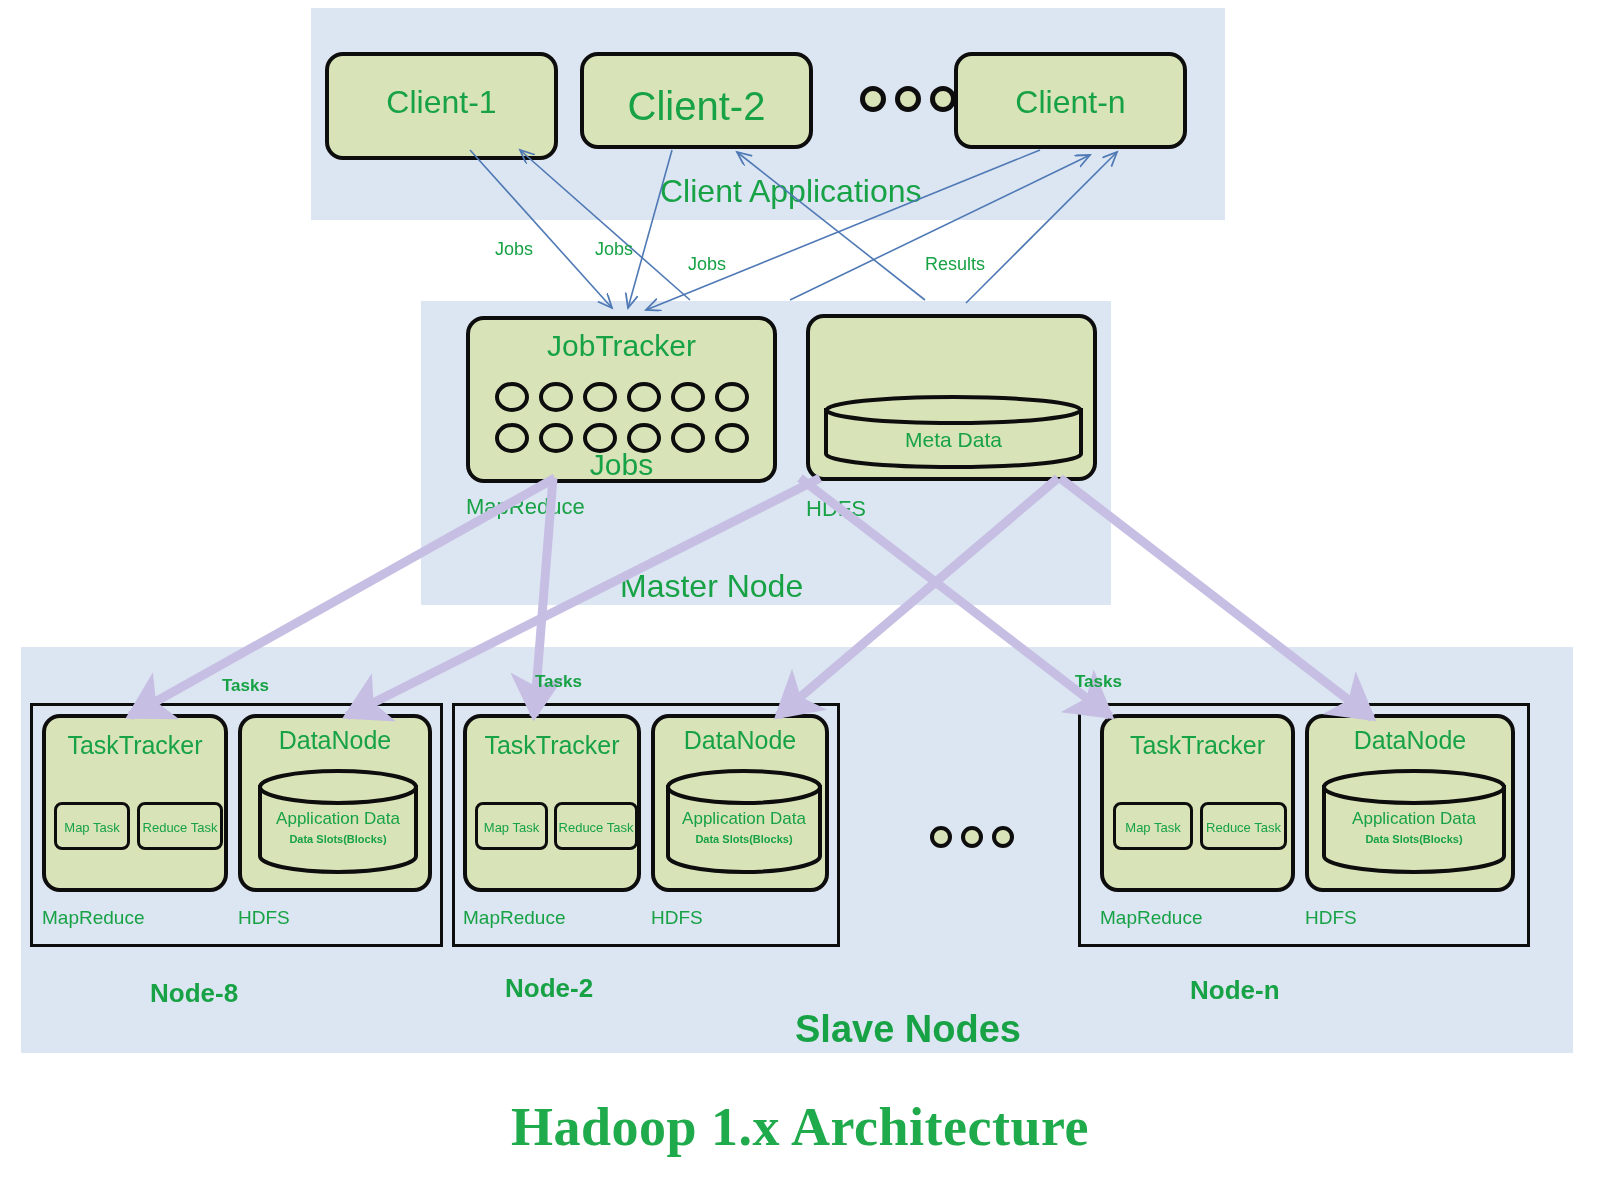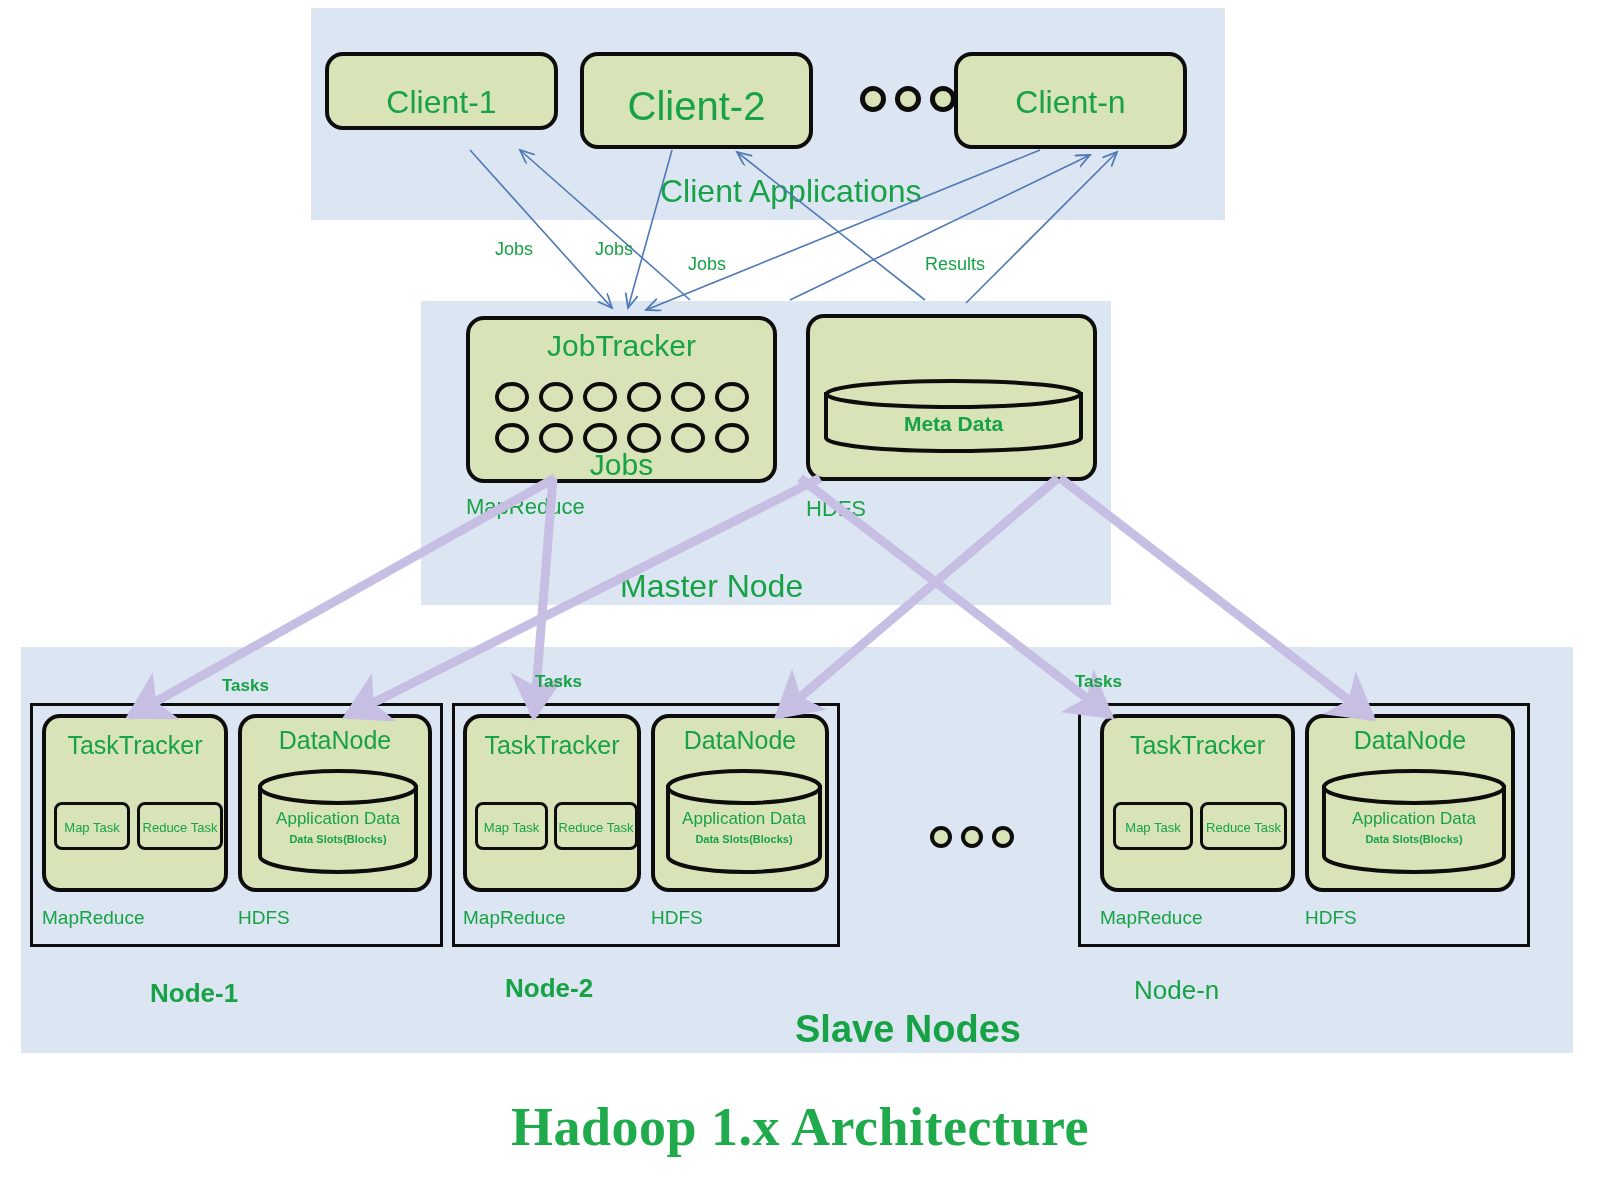--- a/index.html
+++ b/index.html
@@ -106,21 +106,21 @@
     letter-spacing: 0.5px;
   }
 </style>
 </head>
 <body>
 
 <div id="stage">
 
   <div class="panel" style="left:311px; top:8px; width:914px; height:212px;"></div>
 
-  <div class="greenbox" style="left:325px; top:52px; width:233px; height:78px;">
+  <div class="greenbox" style="left:325px; top:52px; width:233px; height:108px;">
     <div class="lbl ctr" style="top:30px; font-size:32px;">Client-1</div>
   </div>
 
   <div class="greenbox" style="left:580px; top:52px; width:233px; height:97px;">
     <div class="lbl ctr" style="top:30px; font-size:40px;">Client-2</div>
   </div>
 
   <div class="dots" style="left:860px; top:86px;">
     <span class="dot"></span>
     <span class="dot"></span>
@@ -149,21 +149,21 @@
       <span class="slot"></span>
       <span class="slot"></span>
       <span class="slot"></span>
       <span class="slot"></span>
     </div>
     <div class="lbl ctr" style="top:130px; font-size:30px;">Jobs</div>
   </div>
   <div class="lbl" style="left:466px; top:496px; width:311px; font-size:22px;">MapReduce</div>
 
   <div class="greenbox" style="left:806px; top:314px; width:291px; height:167px;">
-    <div class="cyl" style="left:12px; top:62px; width:263px; height:93px;font-weight:bold;">
+    <div class="cyl" style="left:12px; top:78px; width:263px; height:93px;">
       <svg width="263" height="72" viewBox="0 0 263 72">
         <path d="M4 14 L4 58 A 127 13 0 0 0 259 58 L259 14 Z" fill="#d9e3b8" stroke="#0d0d0d" stroke-width="4"></path>
         <ellipse cx="131.5" cy="14" rx="127" ry="13" fill="#d9e3b8" stroke="#0d0d0d" stroke-width="4"></ellipse>
       </svg>
       <div class="cyl-text" style="top:33px; font-size:21px;">Meta Data</div>
     </div>
   </div>
   <div class="lbl" style="left:806px; top:498px; width:291px; font-size:22px;">HDFS</div>
 
   <div class="lbl" style="left:620px; top:570px; width:340px; font-size:32px;">Master Node</div>
@@ -189,21 +189,21 @@
       <svg width="162" height="105" viewBox="0 0 162 105">
         <path d="M3 17 L3 86 A 78 16 0 0 0 159 86 L159 17 Z" fill="#d9e3b8" stroke="#0d0d0d" stroke-width="4"></path>
         <ellipse cx="81" cy="17" rx="78" ry="16" fill="#d9e3b8" stroke="#0d0d0d" stroke-width="4"></ellipse>
       </svg>
       <div class="cyl-text" style="top:40px; font-size:17px;">Application Data</div>
       <div class="cyl-text" style="top:64px; font-size:11px; font-weight:bold;">Data Slots(Blocks)</div>
     </div>
   </div>
   <div class="lbl" style="left:238px; top:908px; width:194px; font-size:19px;">HDFS</div>
 
-  <div class="lbl" style="left:150px; top:980px; width:210px; font-size:26px; font-weight:bold;">Node-1</div>
+  <div class="lbl" style="left:150px; top:980px; width:210px; font-size:26px; font-weight:bold;">Node-8</div>
 
   <div class="plainbox" style="left:452px; top:703px; width:388px; height:244px;"></div>
 
   <div class="greenbox" style="left:463px; top:714px; width:178px; height:178px;">
     <div class="lbl ctr" style="top:15px; font-size:25px;">TaskTracker</div>
     <div class="greenbox" style="left:8px; top:84px; width:73px; height:48px; border-width:3px; border-radius:8px;">
       <div class="lbl ctr" style="top:16px; font-size:13px;">Map Task</div>
     </div>
     <div class="greenbox" style="left:87px; top:84px; width:84px; height:48px; border-width:3px; border-radius:8px;">
       <div class="lbl ctr" style="top:16px; font-size:13px;">Reduce Task</div>
@@ -251,21 +251,21 @@
       <svg width="186" height="105" viewBox="0 0 186 105">
         <path d="M3 17 L3 86 A 90 16 0 0 0 183 86 L183 17 Z" fill="#d9e3b8" stroke="#0d0d0d" stroke-width="4"></path>
         <ellipse cx="93" cy="17" rx="90" ry="16" fill="#d9e3b8" stroke="#0d0d0d" stroke-width="4"></ellipse>
       </svg>
       <div class="cyl-text" style="top:40px; font-size:17px;">Application Data</div>
       <div class="cyl-text" style="top:64px; font-size:11px; font-weight:bold;">Data Slots(Blocks)</div>
     </div>
   </div>
   <div class="lbl" style="left:1305px; top:908px; width:210px; font-size:19px;">HDFS</div>
 
-  <div class="lbl" style="left:1134px; top:977px; width:210px; font-size:26px; font-weight:normal;">Node-n</div>
+  <div class="lbl" style="left:1190px; top:977px; width:210px; font-size:26px; font-weight:bold;">Node-n</div>
 
   <div class="lbl" style="left:795px; top:1010px; width:260px; font-size:38px; font-weight:bold;">Slave Nodes</div>
 
   <svg class="overlay">
     <defs>
       <marker id="ah-blue" markerWidth="11" markerHeight="11" refX="9" refY="4" orient="auto" markerUnits="strokeWidth">
         <path d="M0,0 L9,4 L0,8" fill="none" stroke="#4f79b5" stroke-width="1.1"></path>
       </marker>
       <marker id="ah-purple" markerWidth="6" markerHeight="6" refX="4.6" refY="3" orient="auto" markerUnits="strokeWidth">
         <path d="M0,0 L5.2,3 L0,6 L1.3,3 Z" fill="#c6bfe3"></path>

